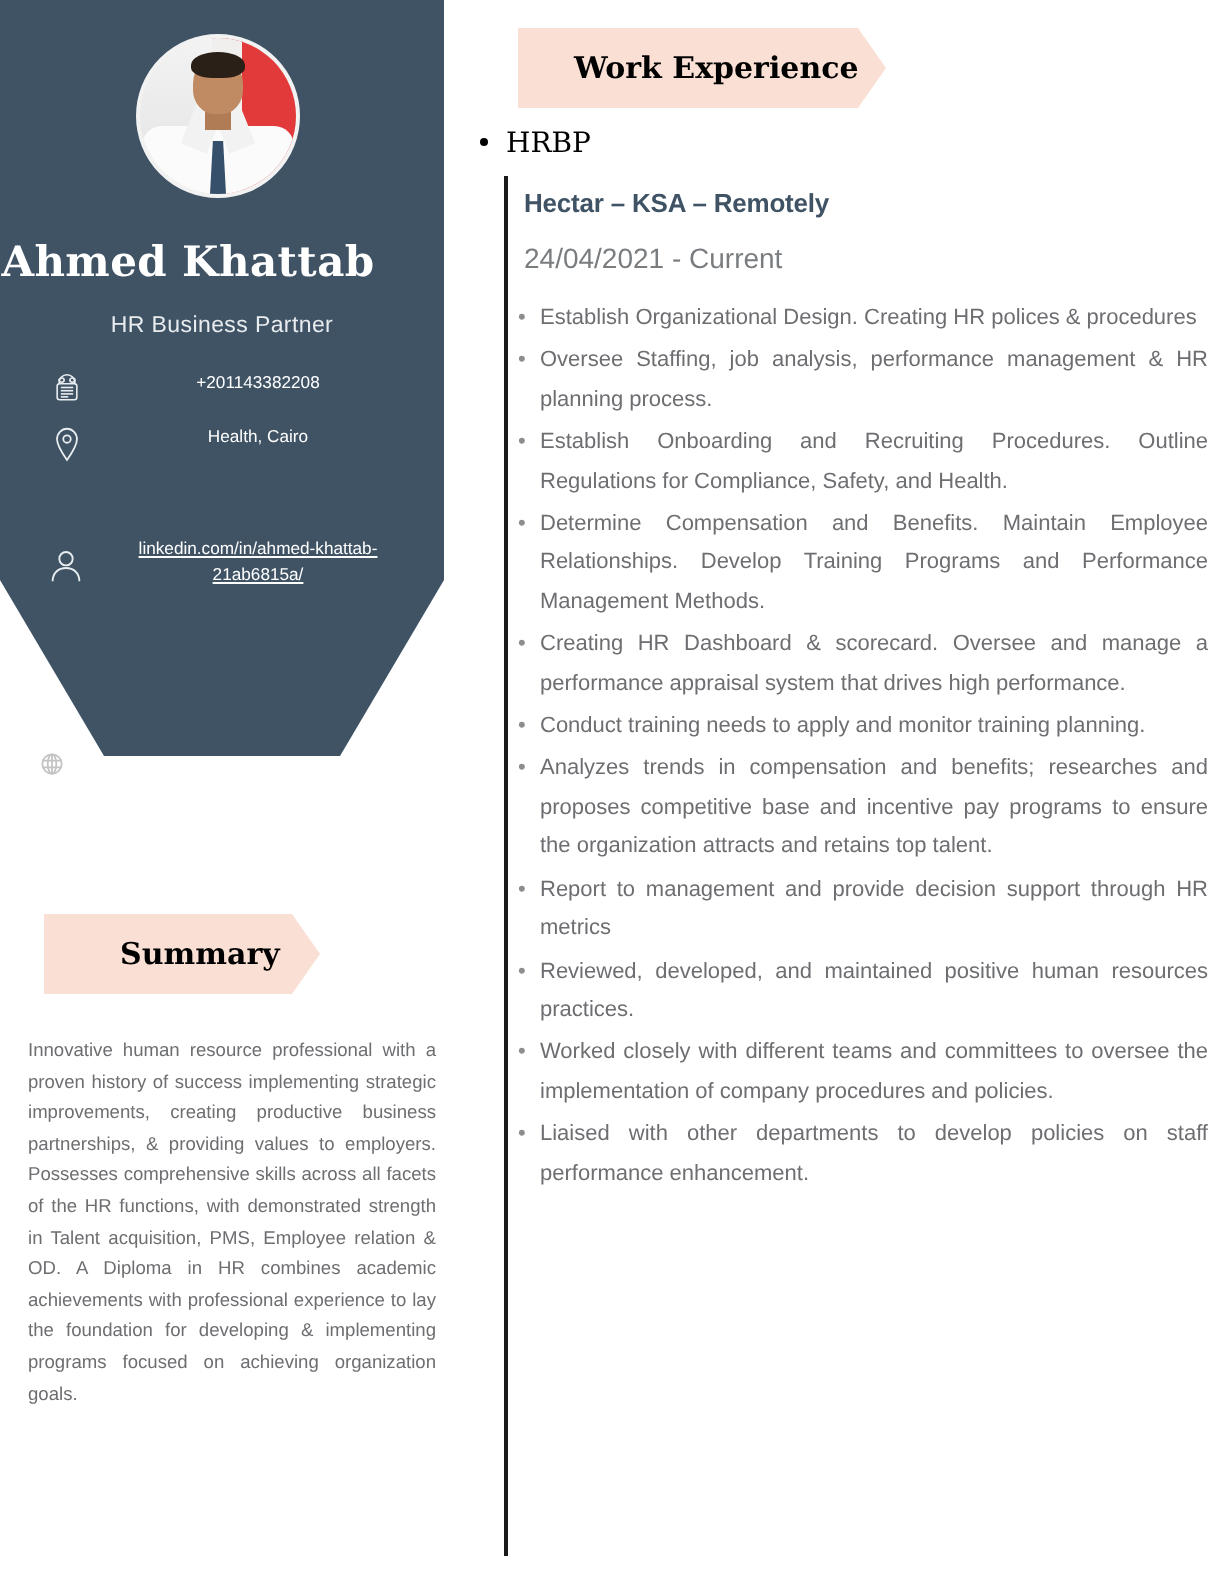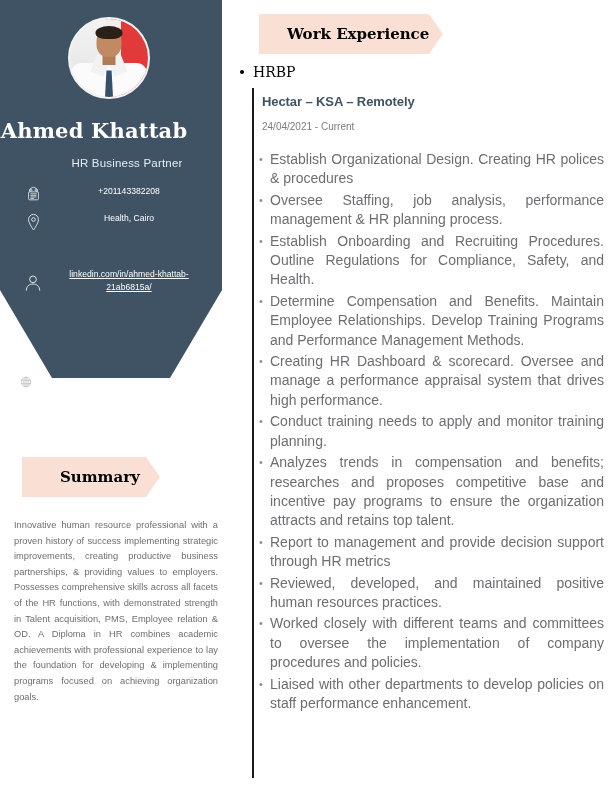--- a/index.html
+++ b/index.html
@@ -64,21 +64,21 @@
     text-align: center;
     color: #ffffff;
     font-family: "DejaVu Serif", serif;
     font-weight: bold;
     font-size: 21px;
     letter-spacing: 0.2px;
   }
   .title {
     position: absolute;
     left: 0; top: 157px;
-    width: 254px;
+    width: 222px;
     text-align: center;
     color: #e8ecef;
     font-size: 11.5px;
     letter-spacing: 0.2px;
   }
 
   .contact-row {
     position: absolute;
     left: 18px;
     width: 196px;
@@ -189,21 +189,21 @@
     left: 30px; top: 94px;
     font-size: 13px;
     font-weight: bold;
     color: #3f5365;
     letter-spacing: -0.1px;
     text-align: right;
   }
   #daterange {
     position: absolute;
     left: 30px; top: 121px;
-    font-size: 10px;
+    font-size: 14px;
     color: #7a7d80;
   }
 
   #bullets {
     position: absolute;
     left: 24px; top: 150px;
     width: 348px;
   }
   .bullet-item {
     display: flex;
@@ -214,21 +214,21 @@
     flex: 0 0 14px;
     color: #8d8d8d;
     font-size: 11px;
     line-height: 19.4px;
     text-align: left;
     padding-left: 3px;
   }
   .b-text {
     flex: 1;
     color: #6d6e71;
-    font-size: 14px;
+    font-size: 11px;
     line-height: 19.4px;
     text-align: justify;
     text-justify: inter-word;
   }
 
   .ico { display: block; }
 </style>
 </head>
 <body>
 

